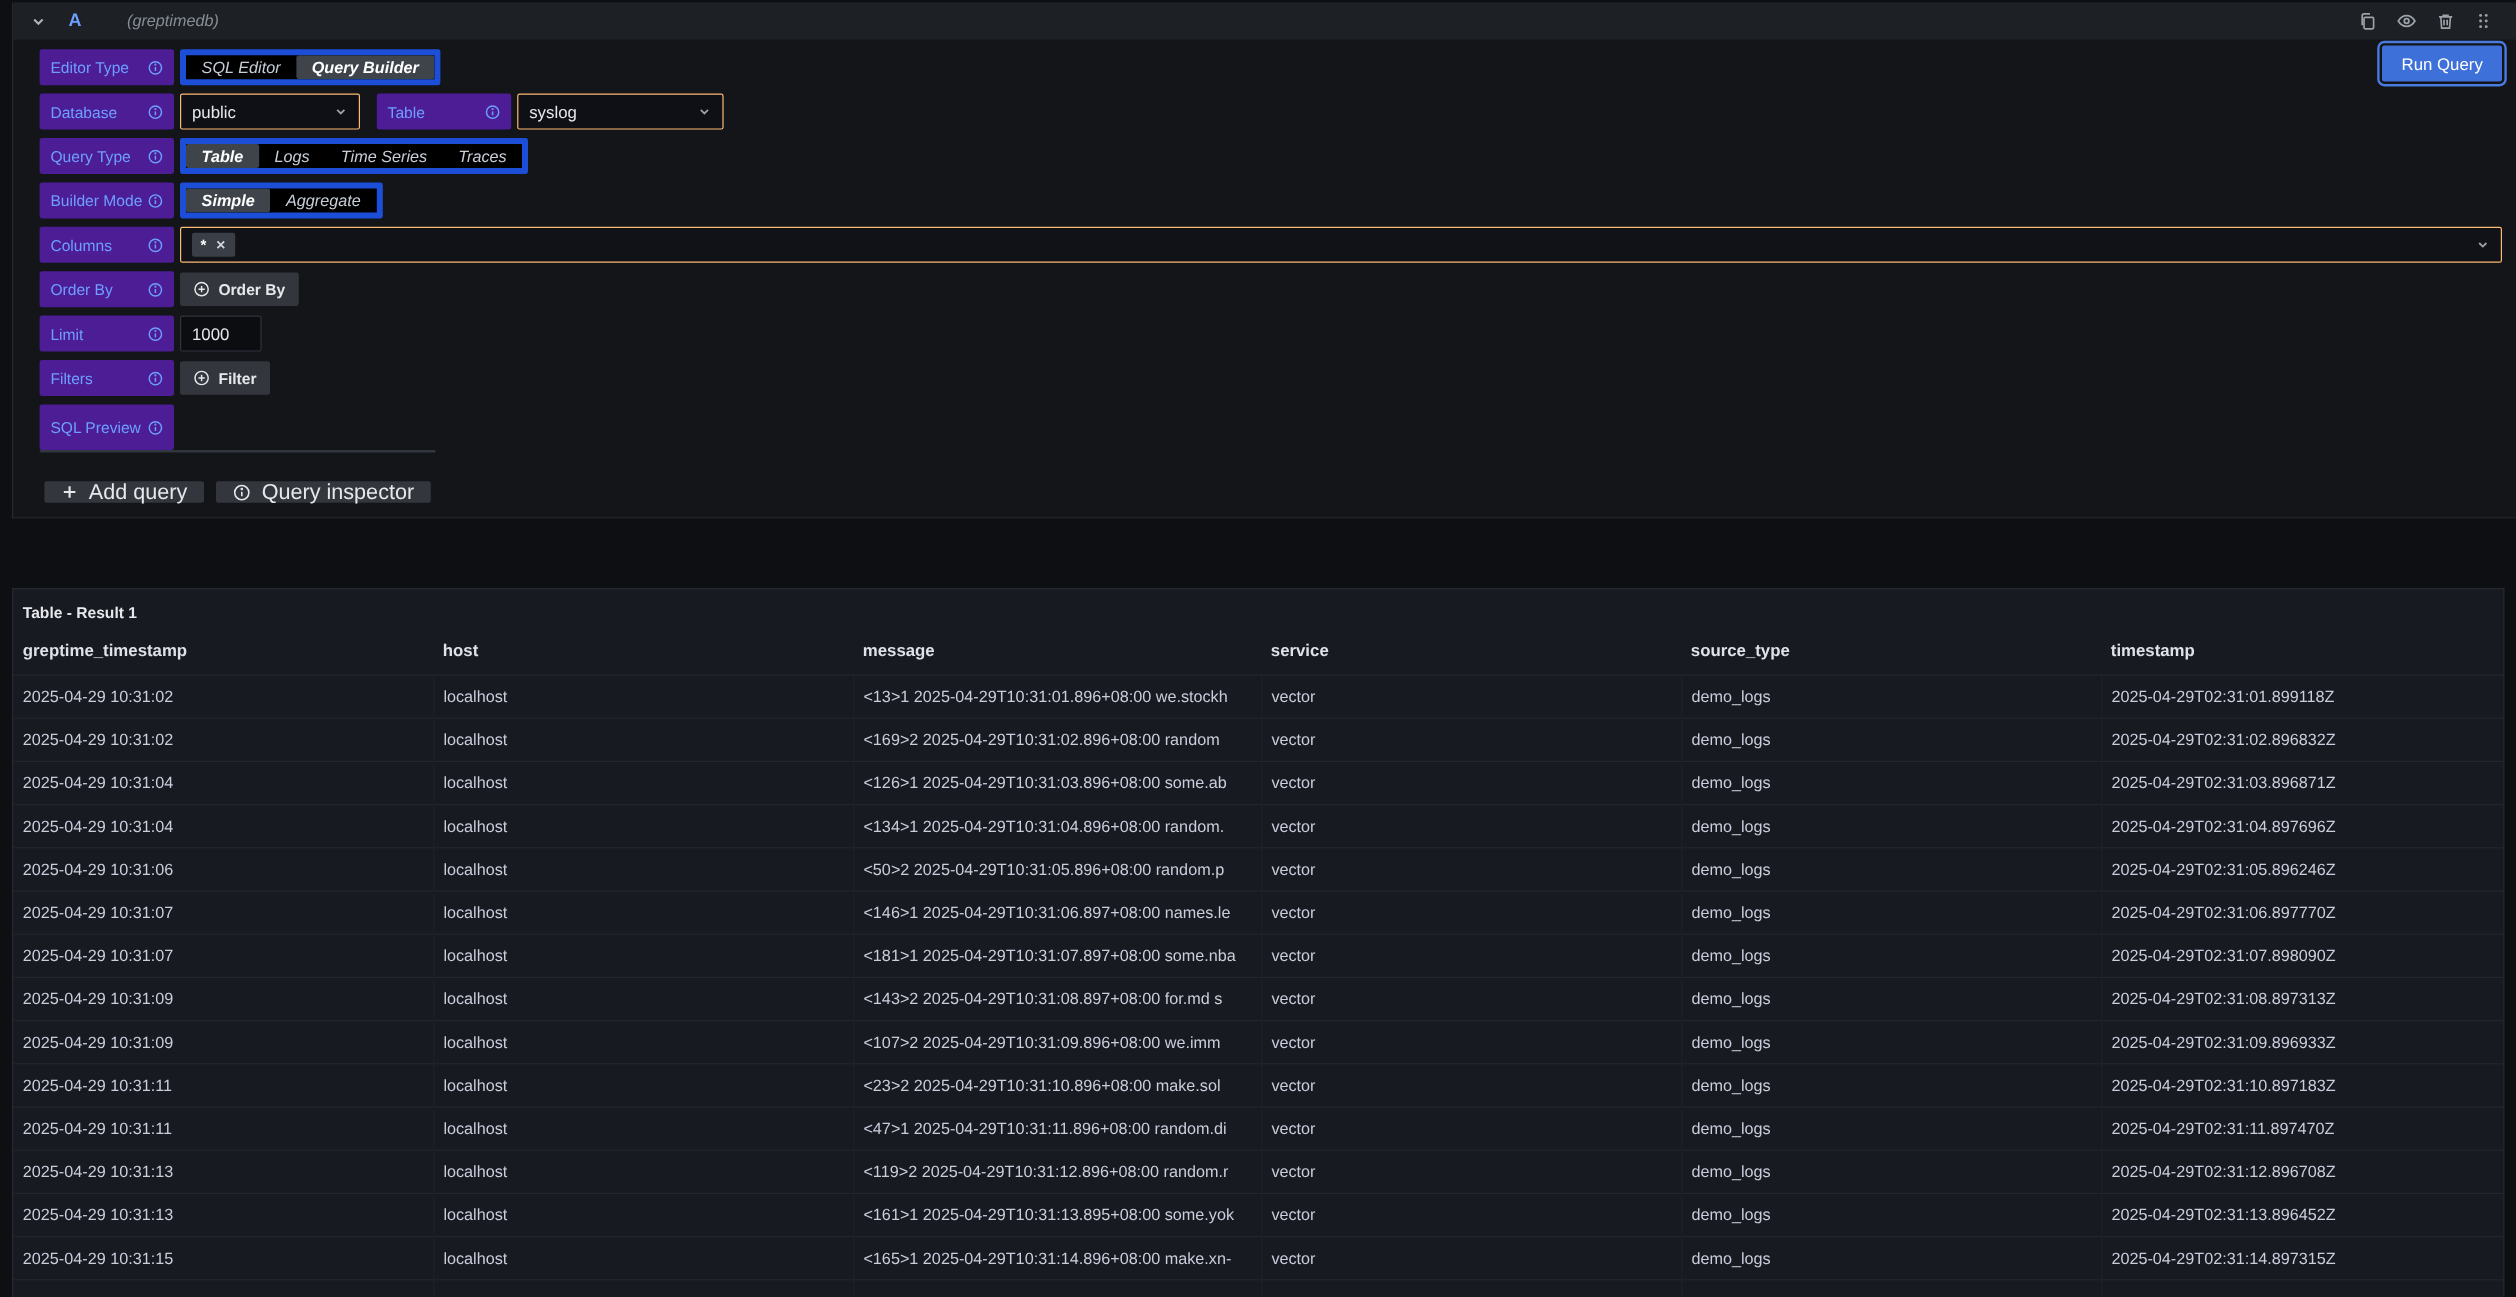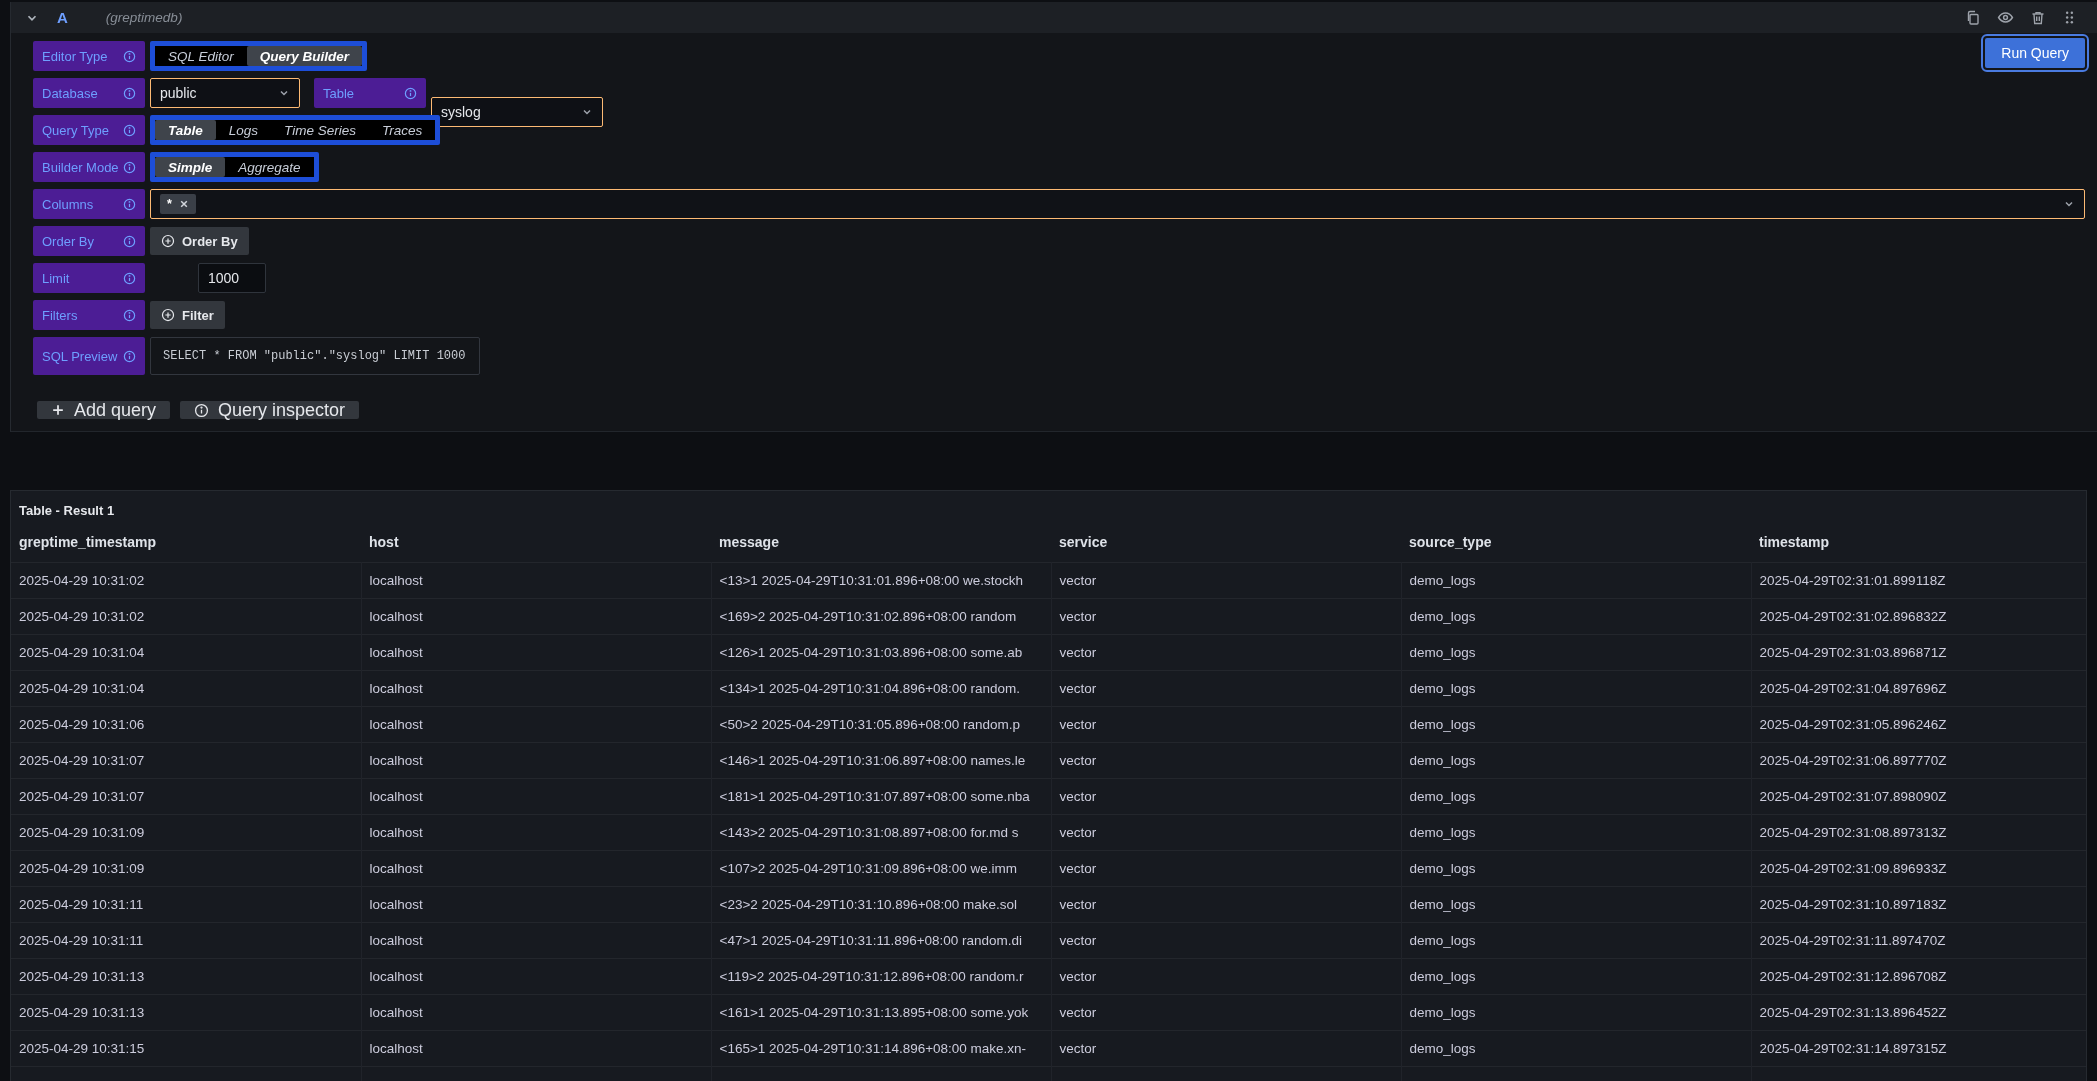--- a/index.html
+++ b/index.html
@@ -40,21 +40,21 @@
     height:30px; padding:0 16px;
     background:#3d71d9; color:#ffffff;
     font-family:"Liberation Sans",sans-serif;
     font-size:14px; font-weight:400;
     border:none; border-radius:2px;
     outline:2px solid #4a7be0; outline-offset:2px;
     cursor:pointer;
   }
 
   .field-row{ display:flex; align-items:flex-start; margin-bottom:7px; height:30px; }
-  .field-row.tall{ height:38px; }
+  .field-row.tall{ height:38px;flex-direction:column; }
 
   .field-label{
     width:112px; height:100%; flex:none;
     background:#4c1d95; border-radius:2px;
     display:flex; align-items:center; justify-content:space-between;
     padding:0 9px; margin-right:5px;
     color:#6e9fff; font-size:13px; font-weight:500;
   }
   .field-label.second{ margin-left:14px; }
   .info-icon{ color:#6e9fff; cursor:pointer; display:flex; }
@@ -72,21 +72,21 @@
 
   .select-box{
     height:100%; background:#0e1015;
     border:1px solid #fdba74; border-radius:2px;
     display:flex; align-items:center;
     padding:0 9px; color:#e6e8ec; font-size:14px; cursor:pointer;
   }
   .select-box .sel-value{ flex:1; }
   .select-box .chev{ color:#9da2aa; margin-left:8px; }
   .select-db{ width:150px; }
-  .select-table{ width:172px;margin-top:19px; }
+  .select-table{ width:172px; }
   .select-columns{ flex:1; margin-right:12px; background:#101217; }
 
   .chip{
     display:inline-flex; align-items:center; gap:7px;
     background:#3a3f47; border-radius:2px;
     padding:3px 7px; color:#ffffff; font-size:12.5px; font-weight:600;
   }
   .chip .chip-x{ color:#d2d6dc; cursor:pointer; display:flex; }
 
   .mini-btn{
@@ -96,21 +96,20 @@
     font-family:"Liberation Sans",sans-serif;
     font-size:13px; font-weight:600;
     display:inline-flex; align-items:center; gap:7px; cursor:pointer;
   }
 
   .limit-input{
     width:68px; height:100%;
     background:#0b0d11; border:1px solid #2f343c; border-radius:2px;
     color:#e6e8ec; font-size:14px; padding:12px 9px;
     font-family:"Liberation Sans",sans-serif;
-    margin-left:48px;
   }
 
   .sql-preview{
     width:330px; height:100%;
     border:1px solid #32363e; border-radius:2px;
     display:flex; align-items:center; padding:0 12px;
     font-family:"Liberation Mono","DejaVu Sans Mono",monospace;
     font-size:12px; color:#c9cdd4; white-space:nowrap; overflow:hidden;
   }
 

